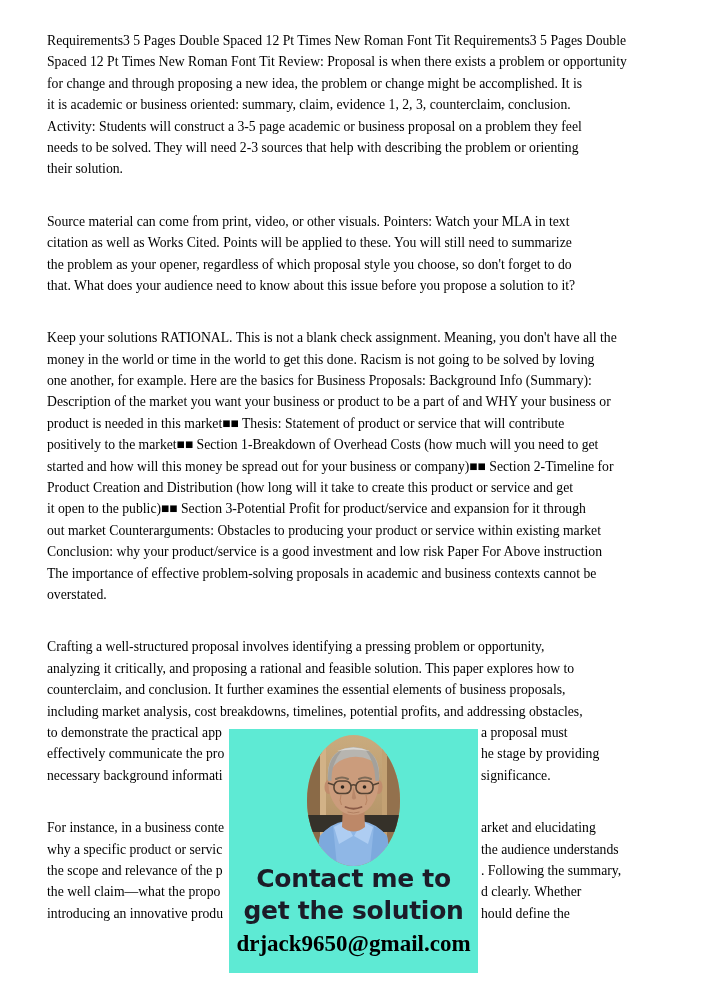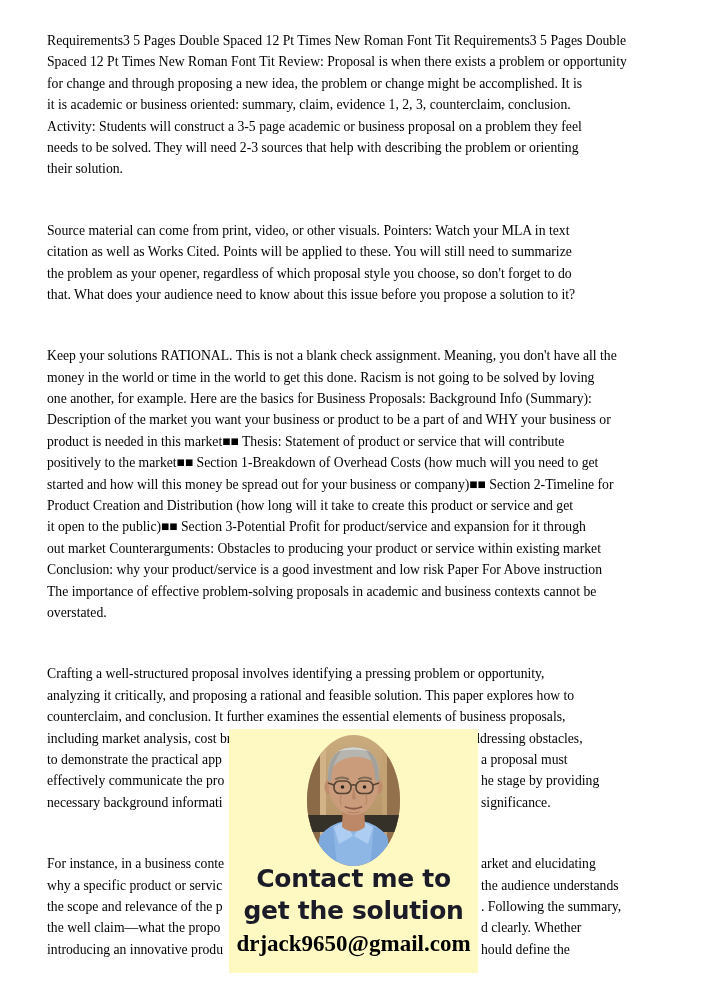--- a/index.html
+++ b/index.html
@@ -12,21 +12,21 @@
   }
   .doc {
     position: absolute;
     left: 47px; top: 30px;
     width: 616px;
     font-size: 13.7px;
     line-height: 21.4px;
     color: #000000;
     z-index: 1;
   }
-  .para + .para { margin-top: 40px; }
+  .para + .para { margin-top: 31px; }
   .line {
     position: relative;
     white-space: nowrap;
     height: 21.4px;
     overflow: visible;
   }
   .rfrag {
     position: absolute;
     left: 434px; top: 0;
     white-space: nowrap;
@@ -108,21 +108,21 @@
     </div>
     <div class="para">
       <div class="line"><span class="lfrag">For instance, in a business conte</span><span class="rfrag">arket and elucidating</span></div>
       <div class="line"><span class="lfrag">why a specific product or servic</span><span class="rfrag">the audience understands</span></div>
       <div class="line"><span class="lfrag">the scope and relevance of the p</span><span class="rfrag">. Following the summary,</span></div>
       <div class="line"><span class="lfrag">the well claim—what the propo</span><span class="rfrag">d clearly. Whether</span></div>
       <div class="line"><span class="lfrag">introducing an innovative produ</span><span class="rfrag">hould define the</span></div>
     </div>
   </div>
 
-<div class="card" style="background: #fef9c3;">
+<div class="card" style="background: #5eead4;">
   <svg class="photo" viewBox="0 0 93 131" xmlns="http://www.w3.org/2000/svg" aria-hidden="true">
     <defs>
       <clipPath id="ovalClip">
           <ellipse cx="46.5" cy="65.5" rx="46.5" ry="65.5"></ellipse>
         </clipPath>
       <linearGradient id="bgGrad" x1="0" y1="0" x2="0" y2="1">
         <stop offset="0" stop-color="#c9ab7e"></stop>
         <stop offset="1" stop-color="#ac8a5e"></stop>
       </linearGradient>
     </defs>

